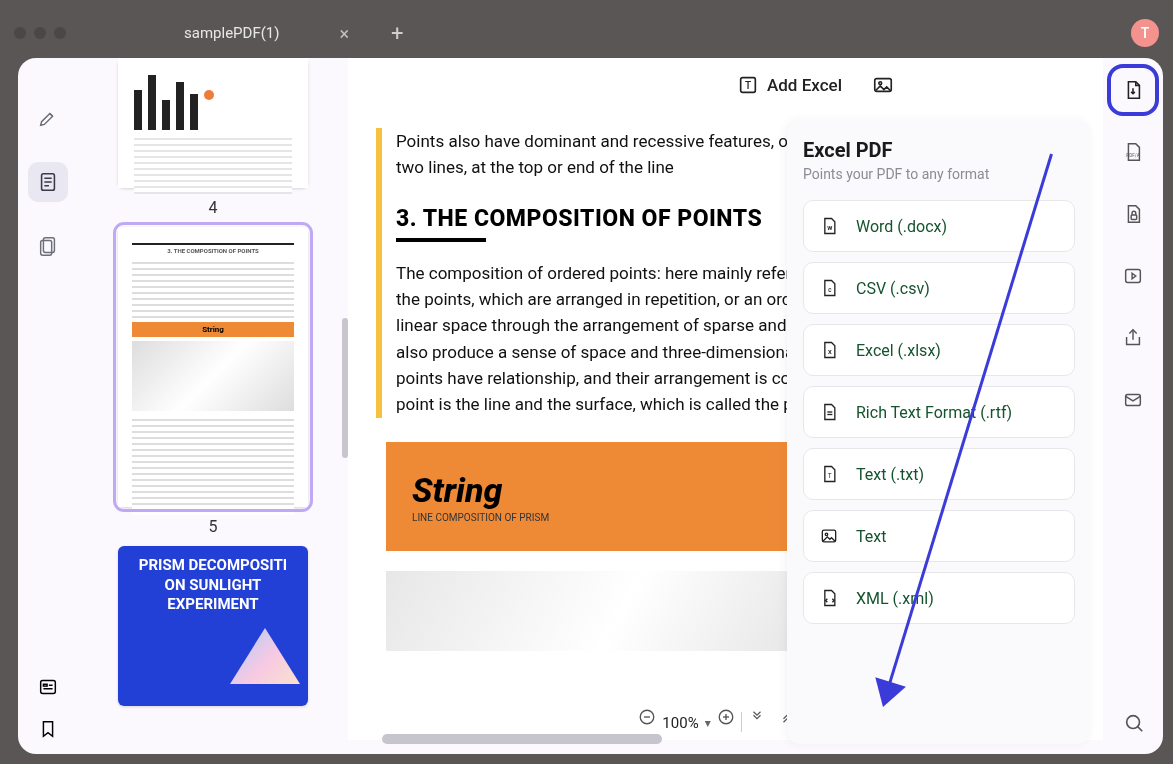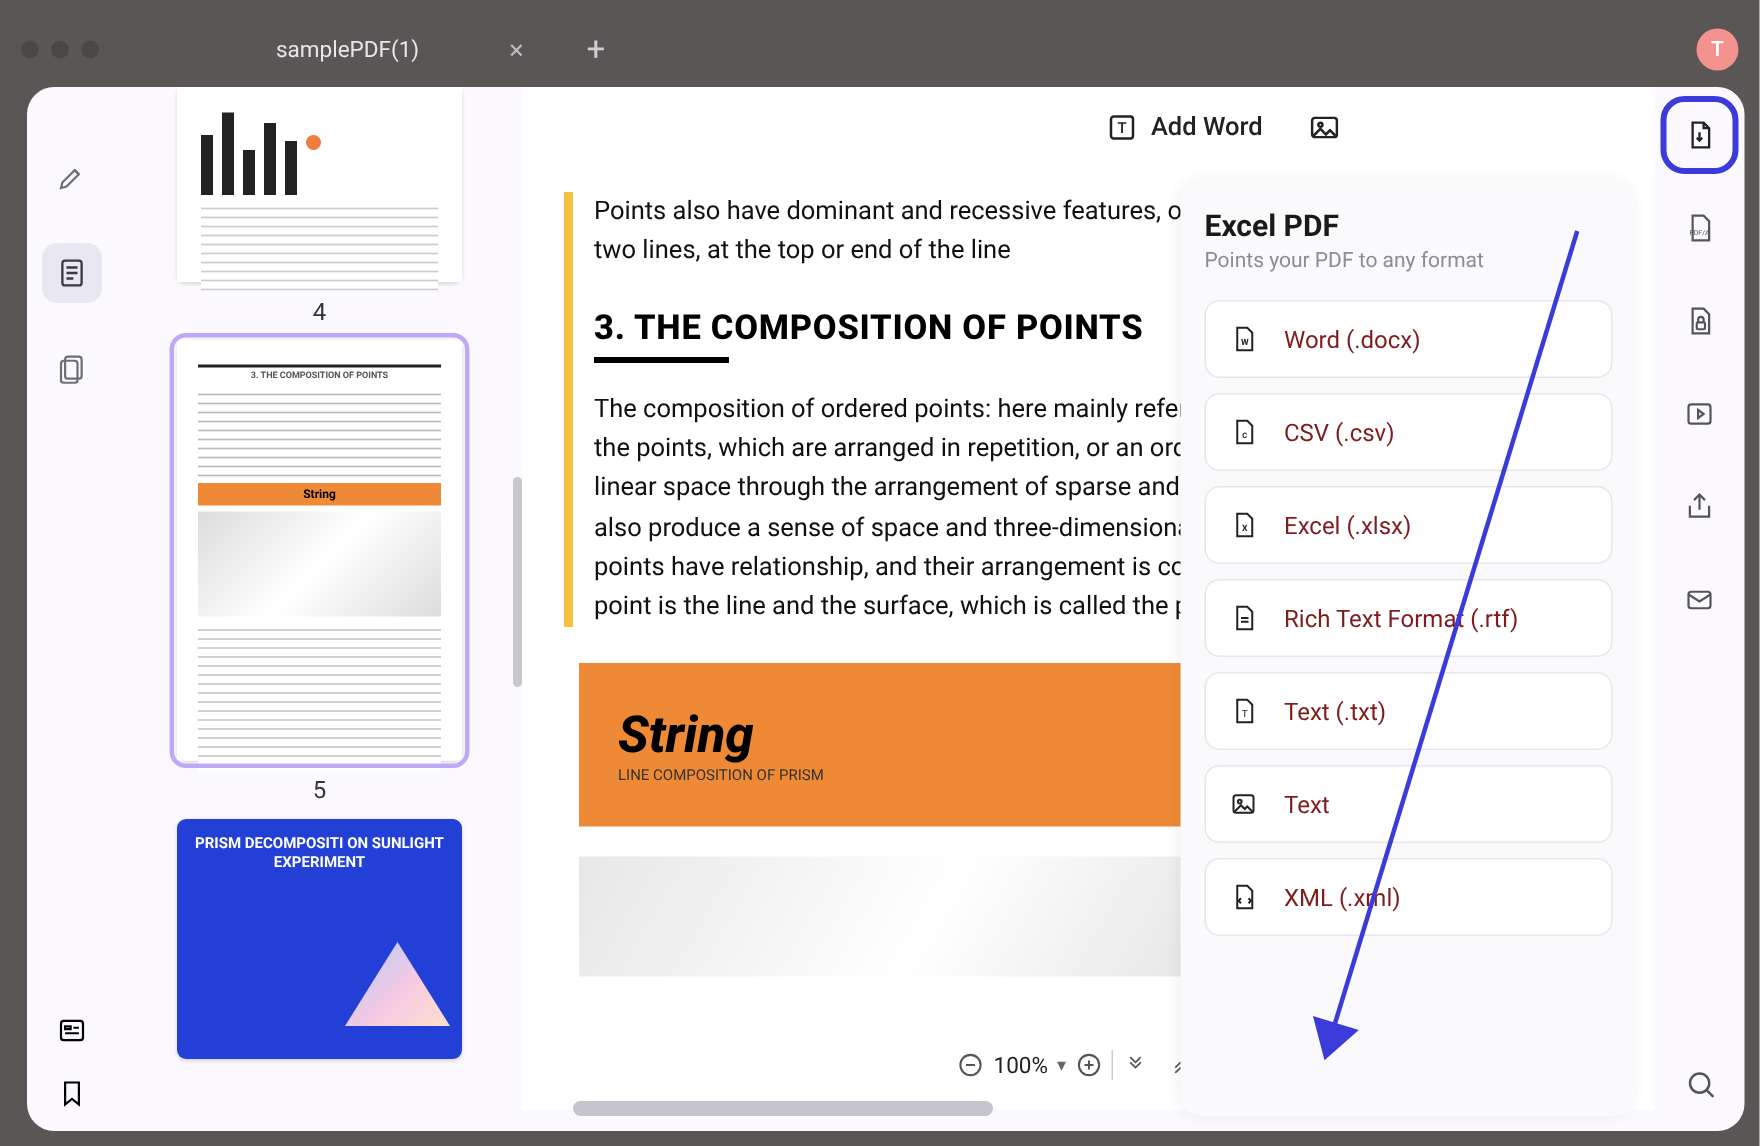--- a/index.html
+++ b/index.html
@@ -26,51 +26,51 @@
   .thumb .timg { padding:8px; font-size:5px; color:#555; }
   .t4 .bars { height:60px; margin:4px 8px; display:flex; align-items:flex-end; gap:6px;}
   .t4 .bars span{ display:block; background:#222; width:8px;}
   .t4 .bars .c{ width:10px;height:10px;border-radius:50%;background:#ee7c3a; position:relative; top:-30px;}
   .t4 .txt { height:60px; background:repeating-linear-gradient(#fff,#fff 4px,#ccc 5px,#fff 6px); margin:4px 8px;}
   .t5 .hdr{height:8px;border-bottom:2px solid #222;margin:2px 6px;}
   .t5 .lines{height:60px;background:repeating-linear-gradient(#fff,#fff 4px,#bbb 5px,#fff 6px);margin:4px 6px;}
   .t5 .stringbar{background:#ee8a36;color:#000;font-size:8px;font-weight:700;padding:3px 6px;margin:4px 6px;}
   .t5 .wire{height:70px;margin:4px 6px;background:linear-gradient(135deg,#ddd,#fff,#ddd);}
   .t5 .more{height:100px;background:repeating-linear-gradient(#fff,#fff 4px,#bbb 5px,#fff 6px);margin:4px 6px;}
-  .t6 .cover{height:160px;background:#2340d6;color:#fff;padding:10px;font-size:10px;font-weight:700;line-height:1.3;position:relative;}
+  .t6 .cover{height:160px;background:#2340d6;color:#fff;padding:10px;font-size:15px;font-weight:700;line-height:1.3;position:relative;}
   .t6 .prism{position:absolute;right:8px;bottom:8px;width:70px;height:70px;background:linear-gradient(135deg,#a7cdfc,#f7c9e3,#fbe7c7);clip-path:polygon(50% 0,100% 80%,0 80%);}
   .scroll-ind{position:absolute;right:0;top:260px;width:6px;height:140px;background:#c8c6cf;border-radius:3px;}
   .main { flex:1; background:#fff; margin:0 0 14px 0; border-radius:0; position:relative; overflow:hidden;}
   .toolbar-top { position:absolute; top:16px; left:0; right:0; display:flex; gap:30px; justify-content:center; align-items:center; color:#222; font-size:17px; font-weight:500;}
   .toolbar-top .tb { display:flex; align-items:center; gap:8px; cursor:pointer; color:#222;}
   .toolbar-top svg{width:22px;height:22px;}
   .docbody { position:absolute; top:0; left:10px; right:0; bottom:70px; overflow:hidden; }
   .page { padding:70px 24px 0 28px; }
   .page .ylw { border-left:6px solid #f6c23e; padding-left:0; margin-left:-10px; }
   .page p { font-size:17px; line-height:1.55; color:#111; margin-bottom:24px;}
   .page h2 { font-size:23px; font-weight:800; letter-spacing:.5px; color:#000; margin:8px 0 6px 0;}
   .page .rule { width:90px; height:4px; background:#000; margin-bottom:18px;}
   .string-banner { background:#ee8a36; padding:28px 26px; margin-top:6px;}
   .string-banner .t { font-size:34px; font-weight:800; font-style:italic; color:#000;}
   .string-small { font-size:10px; color:#333; margin-top:2px;}
   .lineblk { margin-top:20px; display:flex; gap:20px;}
   .lineimg{ flex:1; height:80px; background:linear-gradient(120deg,#e7e7e7,#fff 40%,#cfcfcf);}
   .linehdr{ width:70px; font-size:22px; font-weight:800;}
-  .bottom-controls { position:absolute; left:0; right:0; bottom:8px; height:44px; display:flex; align-items:center; justify-content:center; gap:0; }
+  .bottom-controls { position:absolute; left:0; right:0; bottom:8px; height:44px; display:flex; align-items:flex-end; justify-content:center; gap:0; }
   .bc { width:30px;height:30px;display:flex;align-items:center;justify-content:center;color:#555;cursor:pointer;}
   .zoom { font-size:15px; color:#222; display:flex; align-items:center; gap:6px;}
   .zoom .caret{font-size:12px;color:#666;}
   .divider{width:1px;height:20px;background:#ccc;}
   .pagenum{font-size:16px;color:#222;padding:0 4px;}
   .panel { position:absolute; top:62px; right:72px; width:304px; bottom:10px; background:#faf9fb; border-radius:14px; padding:18px 16px; box-shadow:-2px 0 10px rgba(0,0,0,.05); overflow:hidden;}
   .panel h3 { font-size:20px; font-weight:700; color:#1a1a1a;}
   .panel .sub { font-size:14px; color:#8b8d94; margin-top:4px; margin-bottom:18px;}
   .opt { background:#fff; border:1px solid #e7e6ea; border-radius:10px; height:52px; margin-bottom:10px; display:flex; align-items:center; padding:0 14px; gap:16px; cursor:pointer;}
   .opt .ic { width:22px;height:22px;display:flex;align-items:center;justify-content:center;color:#2a2a2a;}
-  .opt .lbl{ font-size:16px; color:#7f1d1d;}
+  .opt .lbl{ font-size:16px; color:#14532d;}
   .rightbar { width:60px; padding-top:14px; display:flex; flex-direction:column; align-items:center; gap:26px;}
   .rightbar .rb { width:36px;height:36px;display:flex;align-items:center;justify-content:center;color:#555;cursor:pointer; border-radius:8px;}
   .rightbar .rb.sel { outline:4px solid #3b3bd9; outline-offset:4px;}
   .arrow { position:absolute; top:96px; right:110px; width:3px; height:574px; background:#3b3bd9; transform:rotate(17deg); transform-origin:top; pointer-events:none;}
   .arrow::after{ content:""; position:absolute; bottom:-4px; left:-14px; width:0;height:0;border-left:16px solid transparent;border-right:16px solid transparent;border-top:26px solid #3b3bd9;}
   .leftbar-bottom { position:absolute; left:0; bottom:14px; width:60px; display:flex; flex-direction:column; align-items:center; gap:20px;}
   .search-ic{position:absolute;right:18px;bottom:20px;color:#555;cursor:pointer;}
   svg{display:block}
   .hscroll{position:absolute;left:364px;bottom:10px;width:280px;height:10px;background:#c6c4cc;border-radius:5px;}
 </style>
@@ -169,21 +169,21 @@
     <div class="scroll-ind"></div>
   </div>
 
   <div class="main">
     <div class="toolbar-top">
       <div class="tb" style="margin-left:180px;">
         <svg viewBox="0 0 24 24" fill="none" stroke="#222" stroke-width="1.8">
             <rect x="4" y="4" width="16" height="16" rx="2"></rect>
             <text x="12" y="16" text-anchor="middle" font-size="11" font-family="serif" fill="#222" stroke="none">T</text>
           </svg>
-        <span>Add Word</span>
+        <span>Add Excel</span>
       </div>
       <div class="tb">
         <svg viewBox="0 0 24 24" fill="none" stroke="#222" stroke-width="1.8">
             <rect x="3" y="5" width="18" height="14" rx="2"></rect>
             <circle cx="9" cy="10" r="1.5"></circle>
             <path d="M4 18l5-5 4 4 3-3 4 4"></path>
           </svg>
       </div>
     </div>
 

